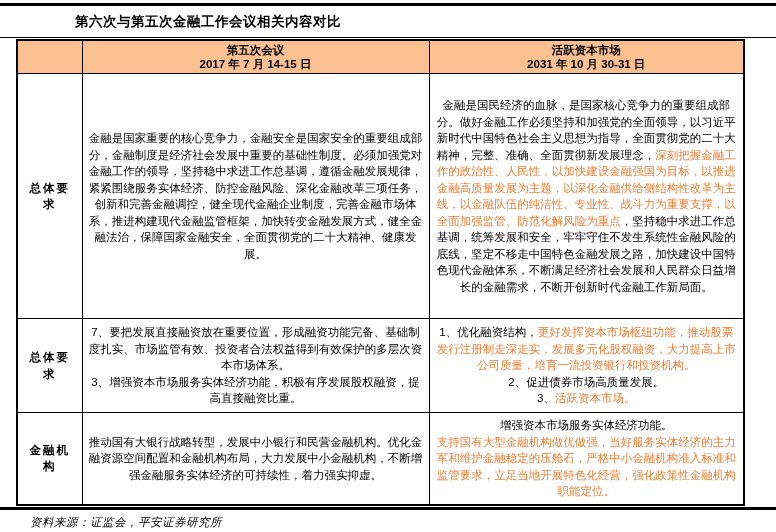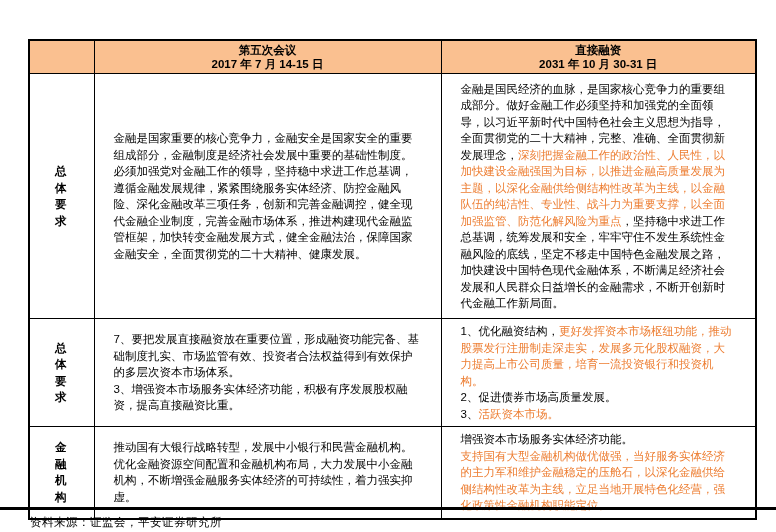--- a/index.html
+++ b/index.html
@@ -9,28 +9,28 @@
   }
   
   .title-bar{
     position:absolute;left:0;top:3px;width:776px;box-sizing:border-box;
     border-top:3px solid #000;border-bottom:1.5px solid #000;
     padding:6px 0 6px 75px;
   }
   .fig-title{font-size:13.5px;font-weight:bold;letter-spacing:.5px;}
   
   table.cmp{
-    position:absolute;left:28px;top:39px;width:727px;
+    position:absolute;left:16px;top:39px;width:727px;
     border-collapse:collapse;table-layout:fixed;
     border:2px solid #000;
   }
   table.cmp th,table.cmp td{
     border:1.5px solid #000;box-sizing:border-box;
     font-size:11.5px;line-height:16.5px;vertical-align:middle;
-    padding:4px 19px;word-break:break-all;
+    padding:4px 6px;word-break:break-all;text-align:center;
   }
   table.cmp thead th{
     background:#FAC090;text-align:center;font-weight:bold;
     height:31px;padding:2px 4px;line-height:14px;
   }
   .hdr-line{font-size:11.5px;font-weight:bold;}
   td.label{
     text-align:center;font-weight:bold;font-size:12px;letter-spacing:2px;
     padding:2px 1px;
     margin-left:16px;
@@ -40,44 +40,47 @@
   .black{color:#000;}
   .item{margin:0;}
   
   .source-bar{
     position:absolute;left:0;top:507px;width:776px;box-sizing:border-box;
     border-top:3px solid #000;border-bottom:1.5px solid #000;
     padding:2px 0 3px 30px;
   }
   .source-text{
     font-family:"DejaVu Serif","Liberation Serif",serif;
-    font-size:11.5px;letter-spacing:.5px;
+    font-style:italic;font-size:11.5px;letter-spacing:.5px;
   }
 </style>
 </head>
 <body>
 
 <div class="page">
 
+  <div class="title-bar">
+    <span class="fig-title">第六次与第五次金融工作会议相关内容对比</span>
+  </div>
 
   <table class="cmp">
     <colgroup>
       <col style="width:65px">
       <col style="width:347px">
       <col style="width:315px">
     </colgroup>
     <thead>
       <tr>
         <th></th>
         <th>
           <div class="hdr-line">第五次会议</div>
           <div class="hdr-line">2017 年 7 月 14-15 日</div>
         </th>
         <th>
-          <div class="hdr-line">直接融资</div>
+          <div class="hdr-line">活跃资本市场</div>
           <div class="hdr-line">2031 年 10 月 30-31 日</div>
         </th>
       </tr>
     </thead>
     <tbody>
       <tr style="height:245px">
         <td class="label">总体要求</td>
         <td class="cell"><span class="black">金融是国家重要的核心竞争力，金融安全是国家安全的重要组成部分，金融制度是经济社会发展中重要的基础性制度。必须加强党对金融工作的领导，坚持稳中求进工作总基调，遵循金融发展规律，紧紧围绕服务实体经济、防控金融风险、深化金融改革三项任务，创新和完善金融调控，健全现代金融企业制度，完善金融市场体系，推进构建现代金融监管框架，加快转变金融发展方式，健全金融法治，保障国家金融安全，全面贯彻党的二十大精神、健康发展。</span></td>
         <td class="cell"><span class="black">金融是国民经济的血脉，是国家核心竞争力的重要组成部分。做好金融工作必须坚持和加强党的全面领导，以习近平新时代中国特色社会主义思想为指导，全面贯彻党的二十大精神，完整、准确、全面贯彻新发展理念，</span><span class="orange">深刻把握金融工作的政治性、人民性，以加快建设金融强国为目标，以推进金融高质量发展为主题，以深化金融供给侧结构性改革为主线，以金融队伍的纯洁性、专业性、战斗力为重要支撑，以全面加强监管、防范化解风险为重点</span><span class="black">，坚持稳中求进工作总基调，统筹发展和安全，牢牢守住不发生系统性金融风险的底线，坚定不移走中国特色金融发展之路，加快建设中国特色现代金融体系，不断满足经济社会发展和人民群众日益增长的金融需求，不断开创新时代金融工作新局面。</span></td>
       </tr>
@@ -91,21 +94,21 @@
           <div class="item"><span class="black">1、优化融资结构，</span><span class="orange">更好发挥资本市场枢纽功能，推动股票发行注册制走深走实，发展多元化股权融资，大力提高上市公司质量，培育一流投资银行和投资机构。</span></div>
           <div class="item black">2、促进债券市场高质量发展。</div>
           <div class="item"><span class="black">3、</span><span class="orange">活跃资本市场。</span></div>
         </td>
       </tr>
       <tr style="height:90px">
         <td class="label">金融机构</td>
         <td class="cell"><span class="black">推动国有大银行战略转型，发展中小银行和民营金融机构。优化金融资源空间配置和金融机构布局，大力发展中小金融机构，不断增强金融服务实体经济的可持续性，着力强实抑虚。</span></td>
         <td class="cell">
           <div class="item black">增强资本市场服务实体经济功能。</div>
-          <div class="item orange">支持国有大型金融机构做优做强，当好服务实体经济的主力军和维护金融稳定的压舱石，以深化金融供给侧结构性改革为主线，立足当地开展特色化经营，强化政策性金融机构职能定位。</div>
+          <div class="item orange">支持国有大型金融机构做优做强，当好服务实体经济的主力军和维护金融稳定的压舱石，严格中小金融机构准入标准和监管要求，立足当地开展特色化经营，强化政策性金融机构职能定位。</div>
         </td>
       </tr>
     </tbody>
   </table>
 
   <div class="source-bar">
     <span class="source-text">资料来源：证监会，平安证券研究所</span>
   </div>
 
 </div>

